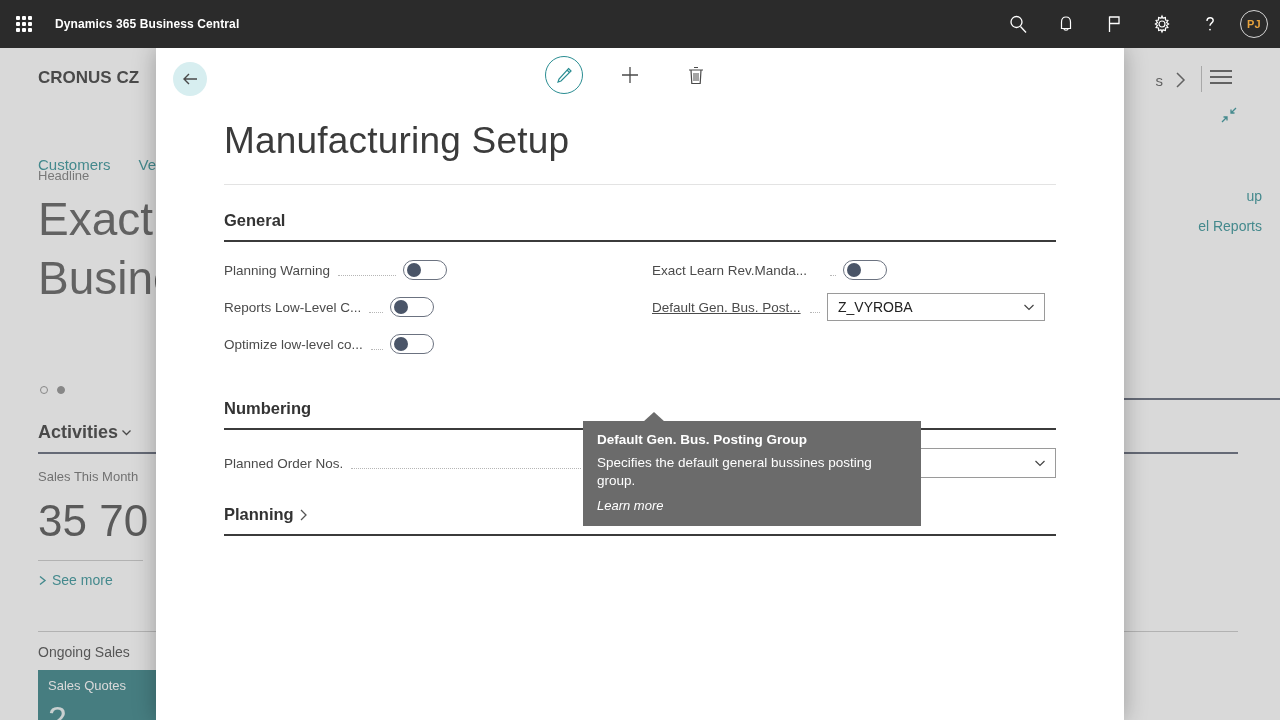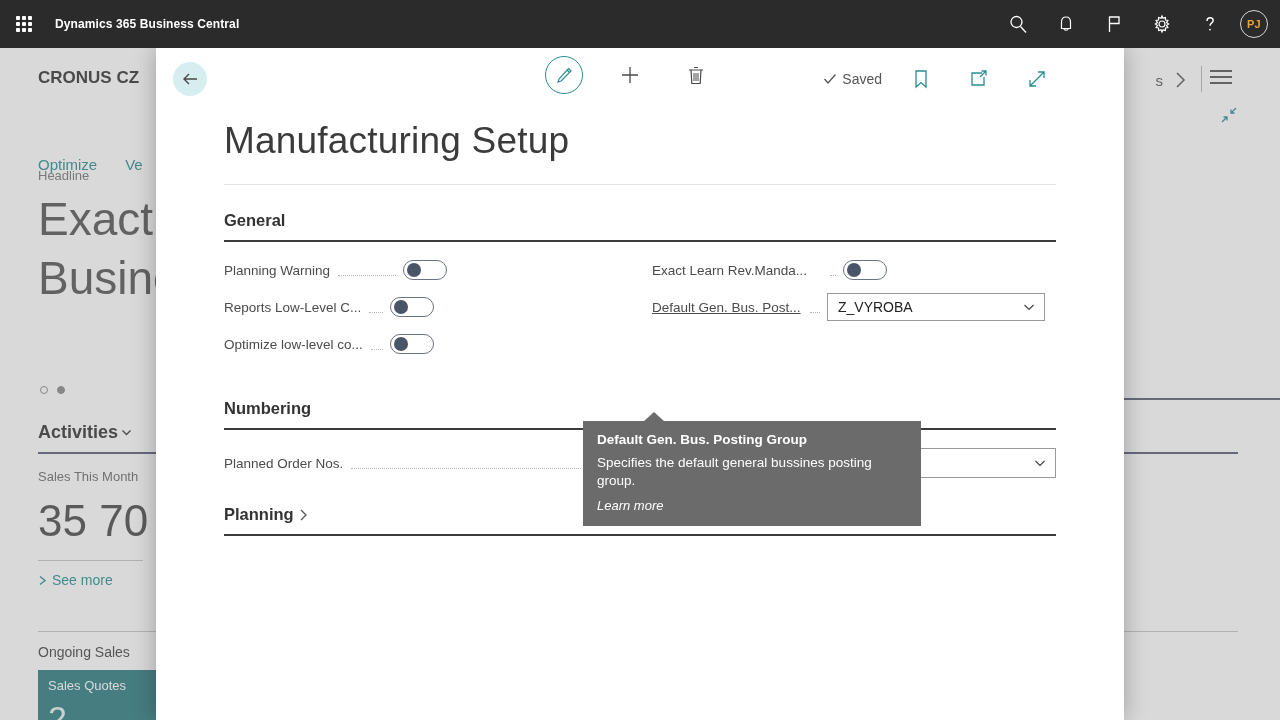--- a/index.html
+++ b/index.html
@@ -199,21 +199,21 @@
 </style>
 </head>
 <body>
 
 <div id="root">
 
   <div class="bgpage">
     <div class="bg-company">CRONUS CZ</div>
 
     <div class="bg-nav">
-      <span>Optimize</span>
+      <span>Customers</span>
       <span>Ve</span>
     </div>
 
     <div class="bg-headline-label">Headline</div>
     <div class="bg-headline">
       <div>Exact</div>
       <div>Busine</div>
     </div>
 
     <div class="bg-dots">
@@ -259,20 +259,24 @@
       <i></i>
       <i></i>
       <i></i>
     </div>
     <div class="bg-collapse">
       <svg width="18" height="18" viewBox="0 0 18 18">
         <path d="M16 2 L11 7 M11 3.5 L11 7 L14.5 7" fill="none" stroke="#2a8d92" stroke-width="1.3"></path>
         <path d="M2 16 L7 11 M7 14.5 L7 11 L3.5 11" fill="none" stroke="#2a8d92" stroke-width="1.3"></path>
       </svg>
     </div>
+    <div class="bg-links">
+      <div>up</div>
+      <div>el Reports</div>
+    </div>
     <div class="bg-rrule"></div>
 
     <div class="bg-dim-left"></div>
     <div class="bg-dim-right"></div>
   </div>
 
   <div class="modal">
 
     <div class="modal-toolbar">
       <div class="backbtn">
@@ -294,44 +298,20 @@
           </svg>
         </div>
         <div class="tb-icon">
           <svg width="20" height="21" viewBox="0 0 20 21">
             <path d="M3 5 L17 5 M8 2.5 L12 2.5 M5 5 L5.8 18.5 L14.2 18.5 L15 5" fill="none" stroke="#4a4a4a" stroke-width="1.2"></path>
             <path d="M8 8 L8 16 M10 8 L10 16 M12 8 L12 16" fill="none" stroke="#4a4a4a" stroke-width="1"></path>
           </svg>
         </div>
       </div>
 
-      <div class="tb-right">
-        <div class="saved">
-          <svg width="14" height="14" viewBox="0 0 14 14">
-            <path d="M1.5 7 L5 11 L12.5 2.5" fill="none" stroke="#555" stroke-width="1.3"></path>
-          </svg>
-          <span>Saved</span>
-        </div>
-        <div class="tb-icon">
-          <svg width="16" height="20" viewBox="0 0 16 20">
-            <path d="M3 2 L13 2 L13 18 L8 13.5 L3 18 Z" fill="none" stroke="#2a8d92" stroke-width="1.3"></path>
-          </svg>
-        </div>
-        <div class="tb-icon">
-          <svg width="20" height="18" viewBox="0 0 20 18">
-            <path d="M13 3 L3 3 L3 15 L15 15 L15 7" fill="none" stroke="#2a8d92" stroke-width="1.3"></path>
-            <path d="M11 7 L17 1 M12.5 1 L17 1 L17 5.5" fill="none" stroke="#2a8d92" stroke-width="1.3"></path>
-          </svg>
-        </div>
-        <div class="tb-icon">
-          <svg width="20" height="20" viewBox="0 0 20 20">
-            <path d="M3 17 L17 3 M11 3 L17 3 L17 9 M9 17 L3 17 L3 11" fill="none" stroke="#2a8d92" stroke-width="1.3"></path>
-          </svg>
-        </div>
-      </div>
     </div>
 
     <h1 class="modal-title">Manufacturing Setup</h1>
     <div class="title-rule"></div>
 
     <div class="content">
 
       <div class="section-head">
         <span>General</span>
       </div>

